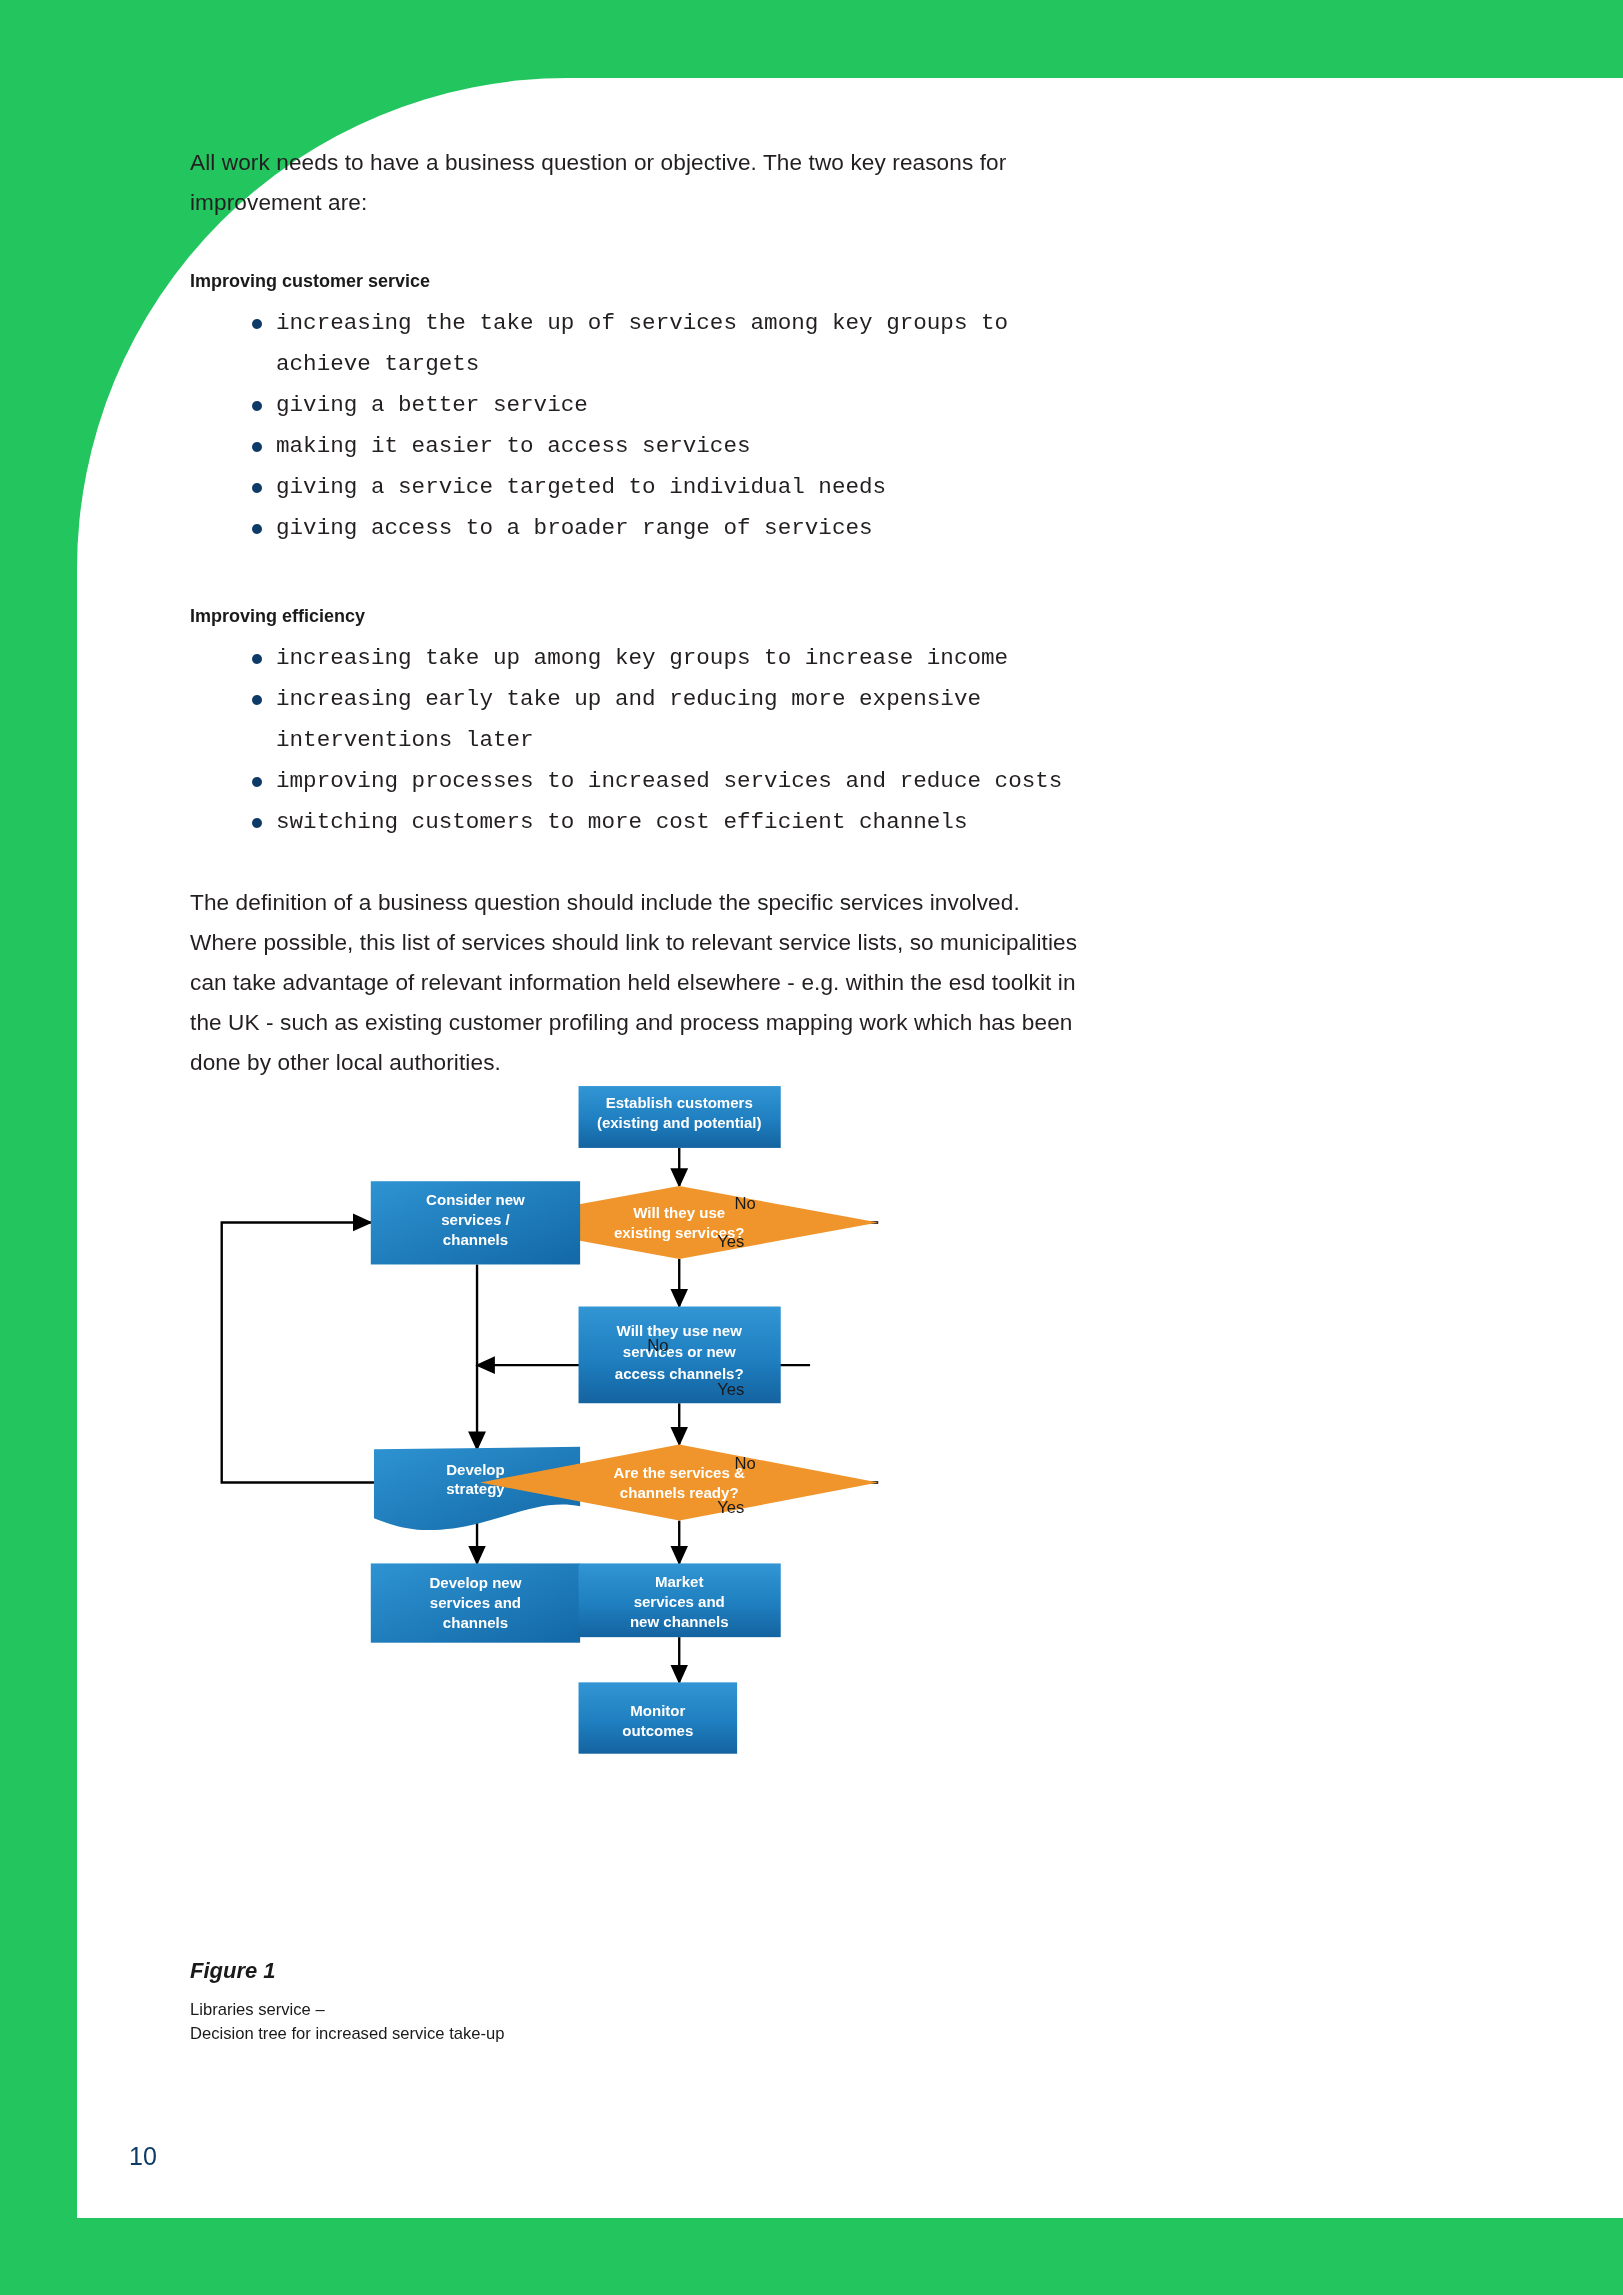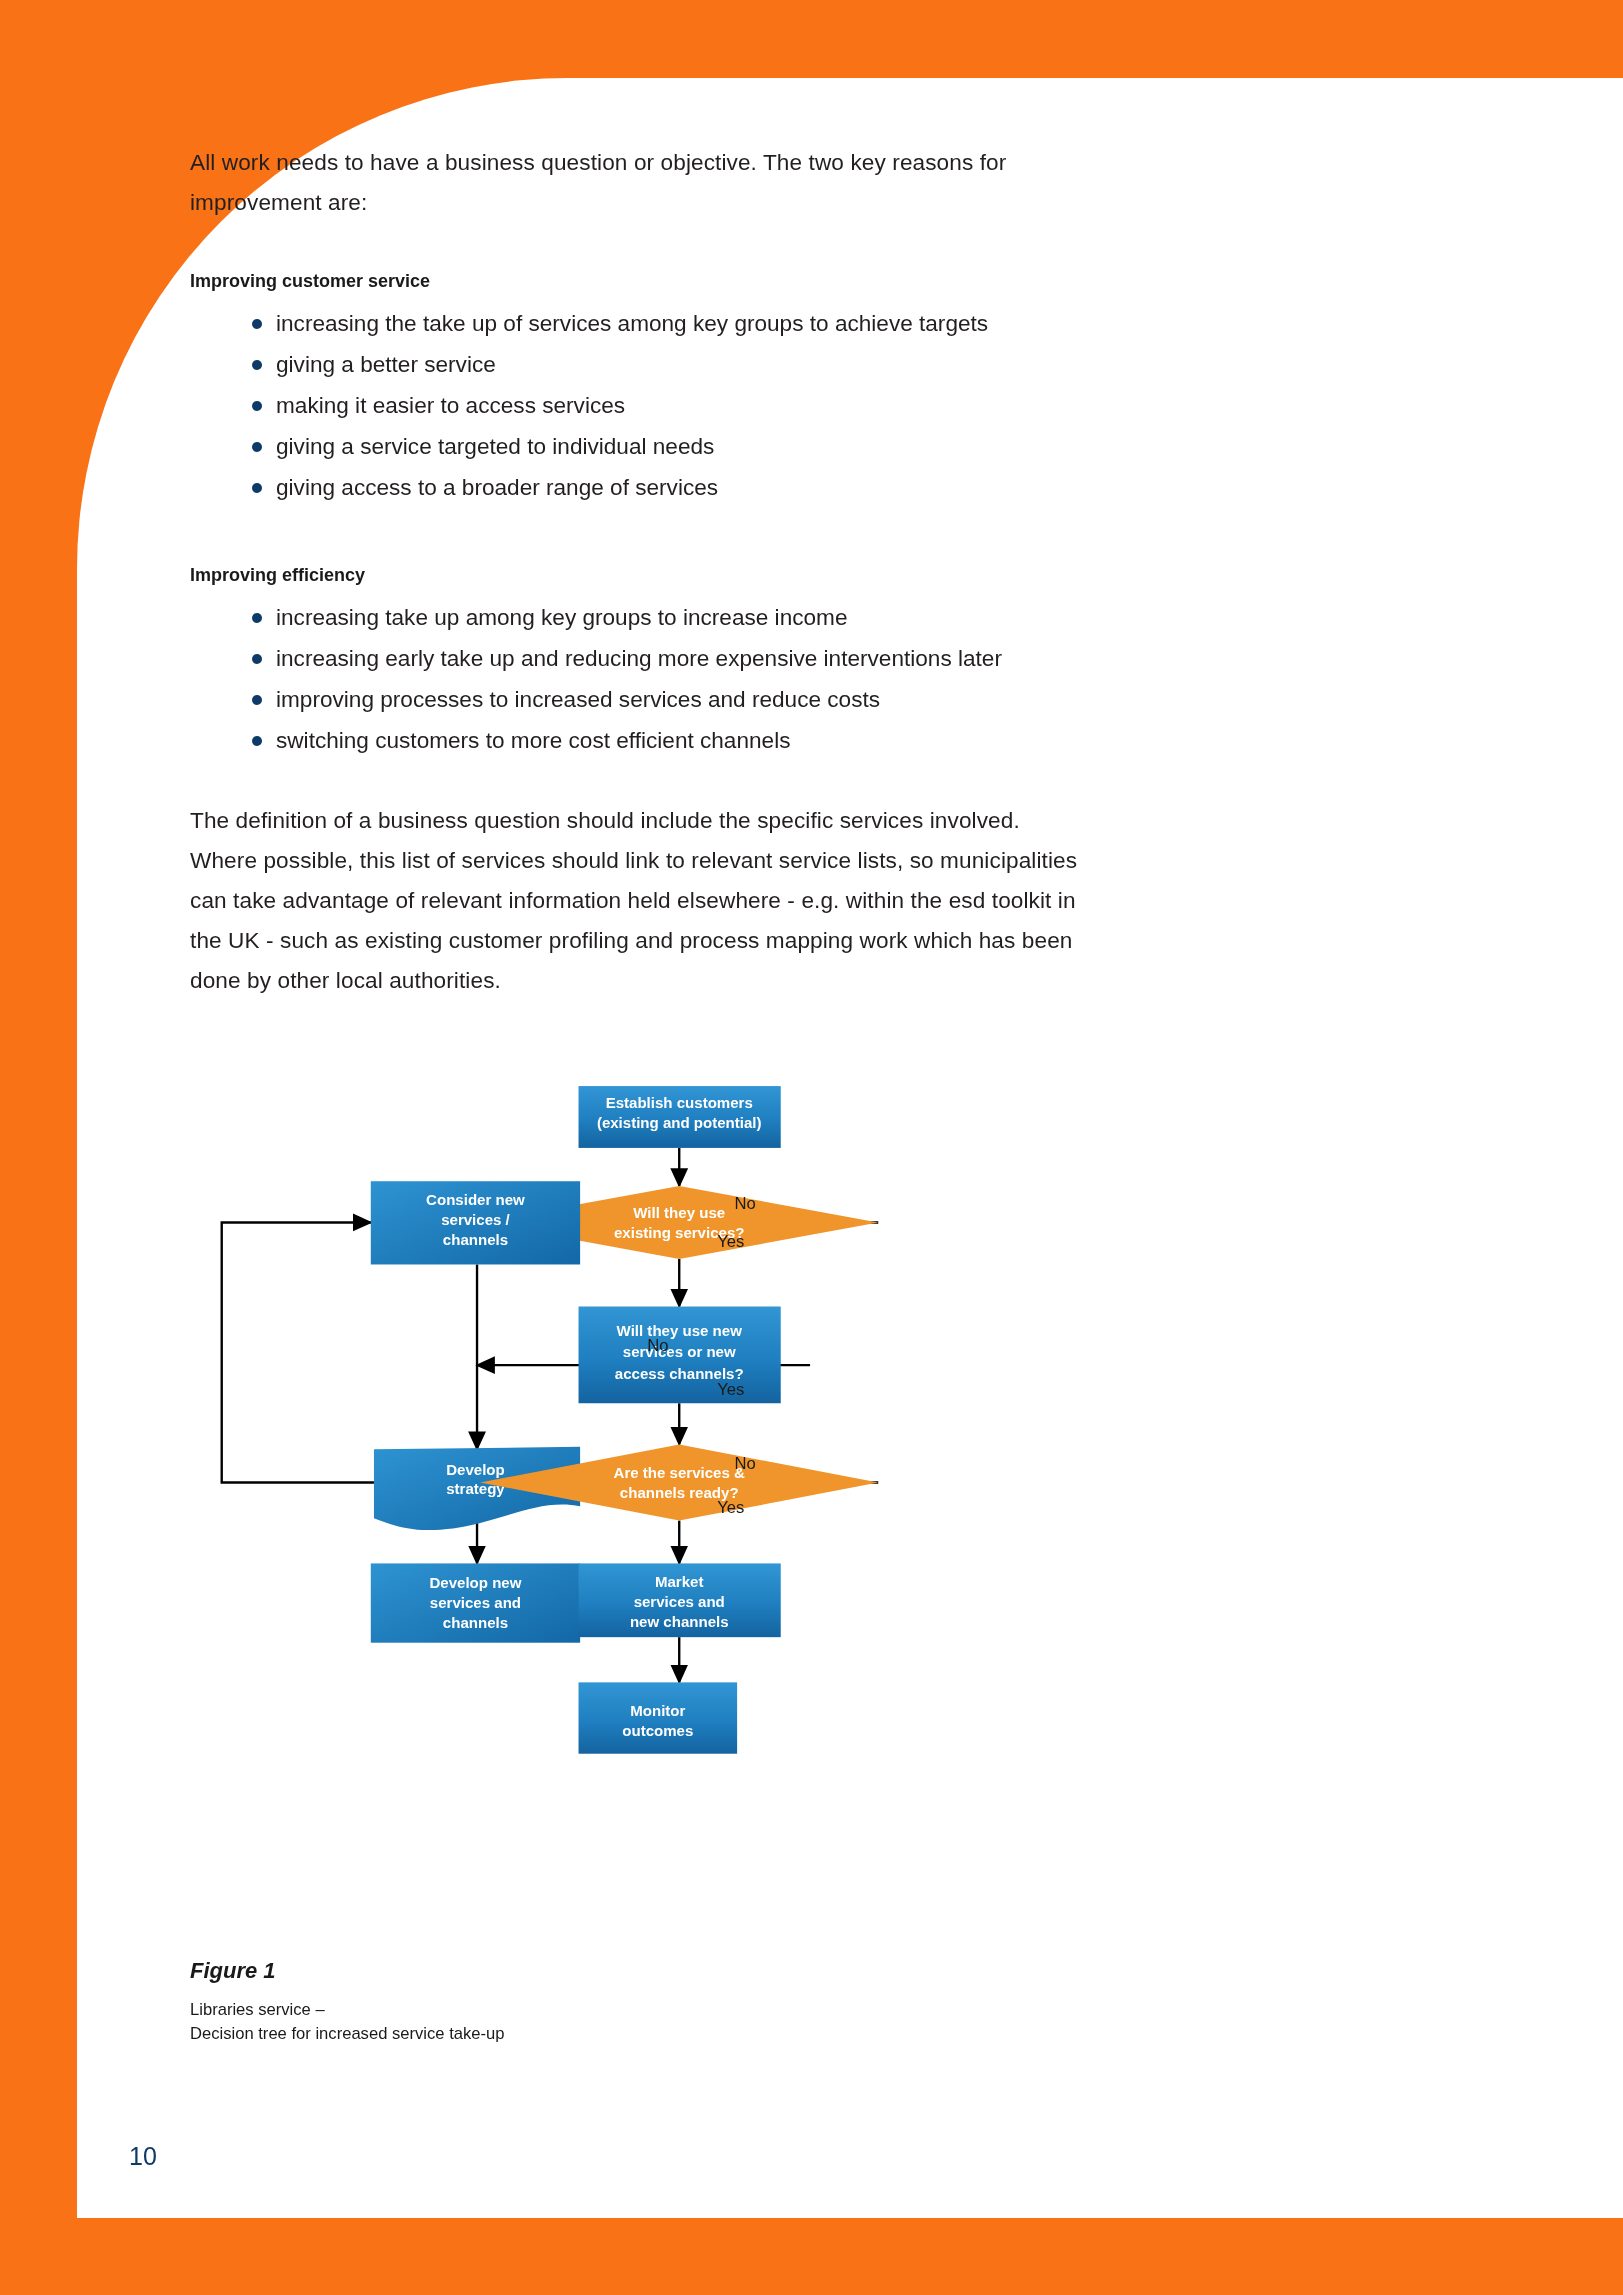--- a/index.html
+++ b/index.html
@@ -4,21 +4,21 @@
 <style>
   html, body {
     margin: 0;
     padding: 0;
     background: #ffffff;
   }
   .page {
     position: relative;
     width: 1623px;
     height: 2295px;
-    background: #f97316;
+    background: #22c55e;
     overflow: hidden;
     font-family: "Liberation Sans", sans-serif;
   }
   
   .sheet {
     position: absolute;
     left: 77px;
     top: 78px;
     width: 1546px;
     height: 2140px;
@@ -51,20 +51,21 @@
     list-style: none;
     margin: 0 0 4.8px 0;
     padding: 0 0 0 62px;
   }
   ul.bullets li {
     position: relative;
     font-size: 22.6px;
     line-height: 41px;
     color: #231f20;
     padding-left: 24px;
+    font-family: Liberation Mono, monospace;
   }
   ul.bullets li .dot {
     position: absolute;
     left: 0;
     top: 16px;
     width: 10.3px;
     height: 10.3px;
     border-radius: 50%;
     background: #0d3a66;
   }

